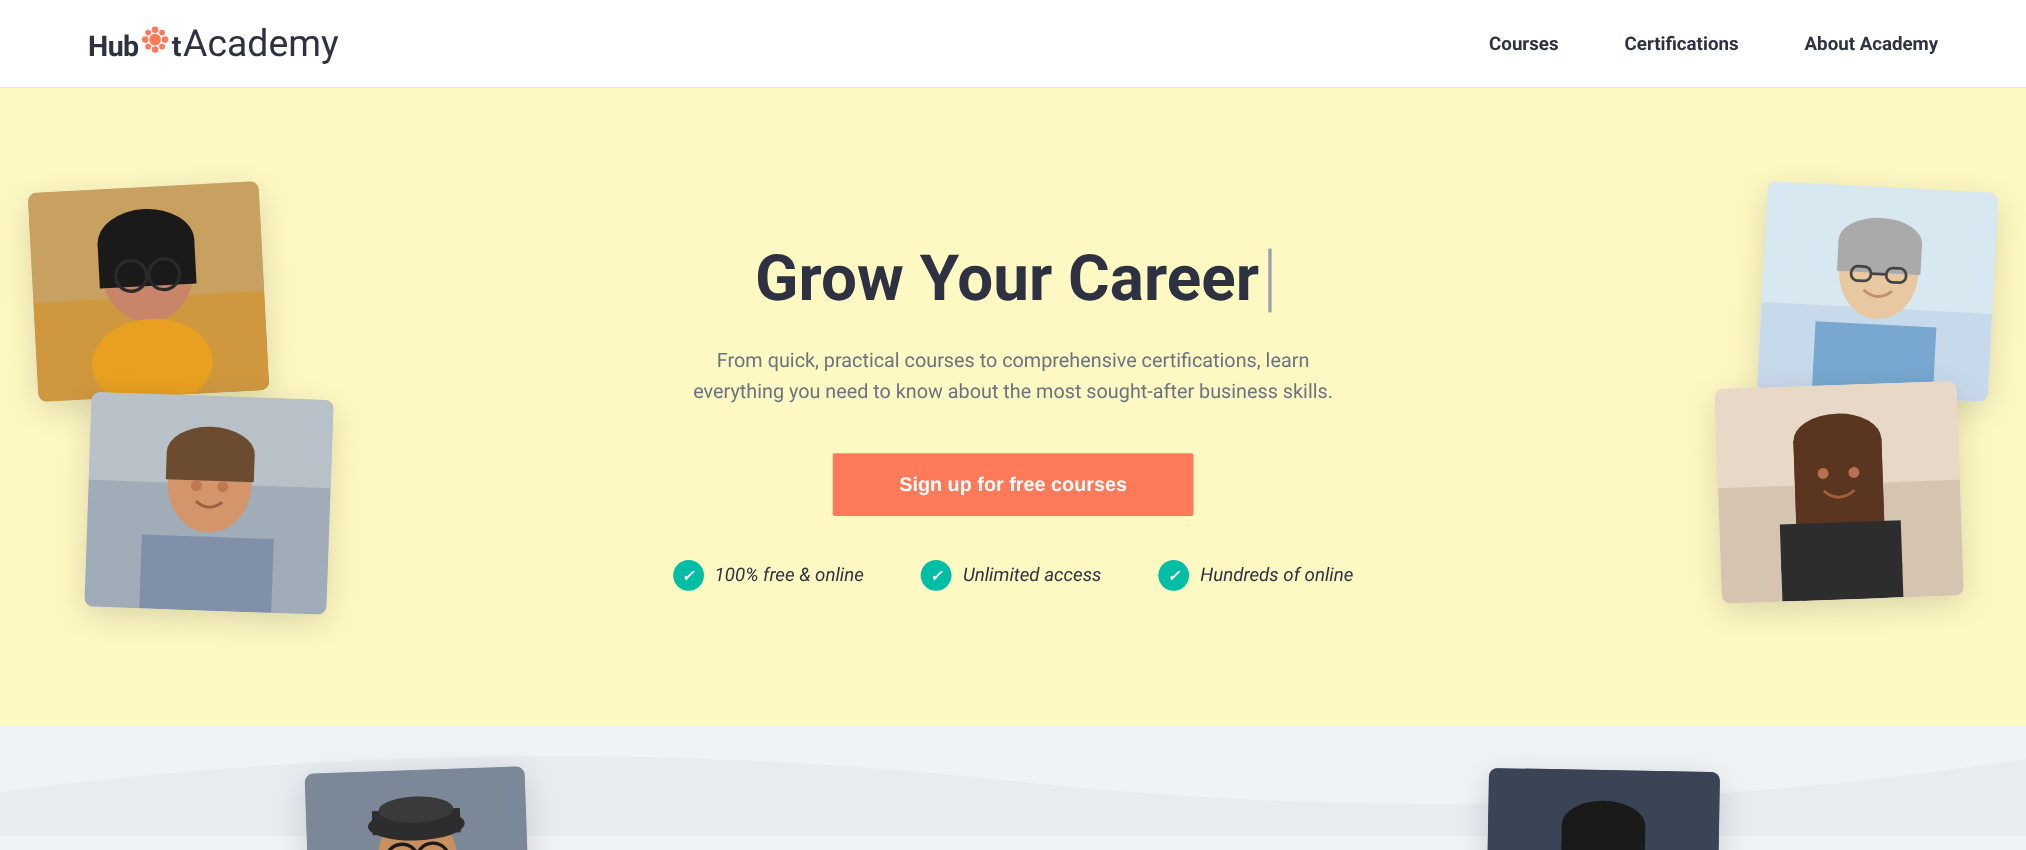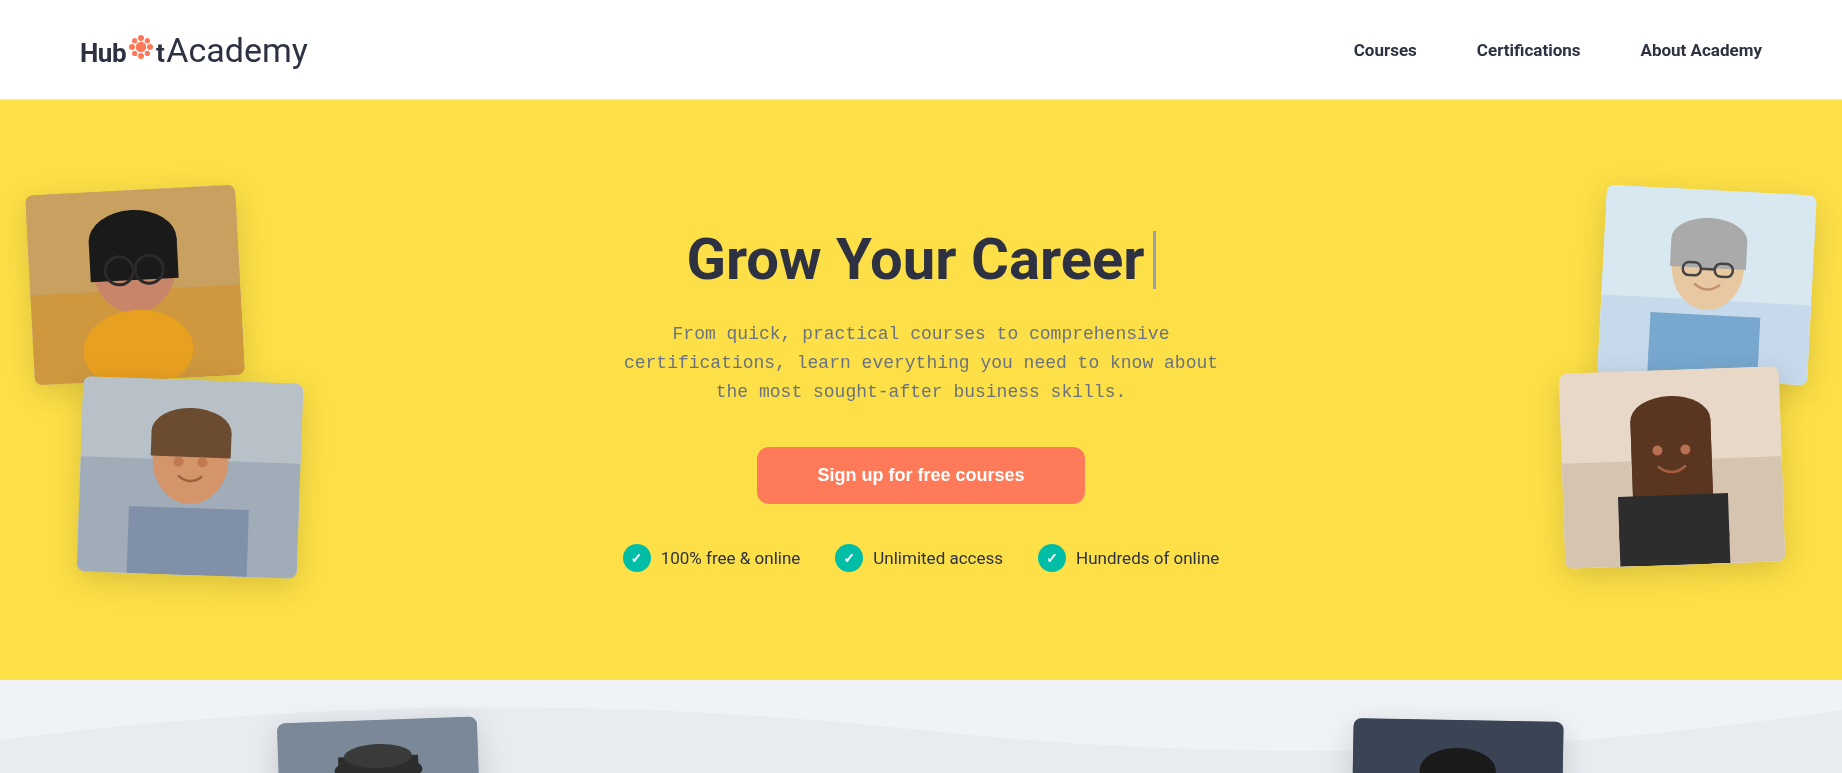--- a/index.html
+++ b/index.html
@@ -9,21 +9,21 @@
       overflow-x: hidden;
       width: 1842px;
     }
 
     
     .header {
       display: flex;
       align-items: center;
       justify-content: space-between;
       padding: 0 80px;
-      height: 100px;
+      height: 80px;
       background: #fff;
       border-bottom: 1px solid #e8e8e8;
       position: relative;
       z-index: 10;
     }
     .logo-area {
       display: flex;
       align-items: center;
       gap: 8px;
     }
@@ -48,21 +48,21 @@
       font-size: 17px;
       color: #2d3142;
       cursor: pointer;
       text-decoration: none;
       font-weight: 700;
     }
 
     
     .hero {
       position: relative;
-      background: #fde047;
+      background: #fef9c3;
       min-height: 580px;
       display: flex;
       flex-direction: column;
       align-items: center;
       justify-content: center;
       padding: 60px 4px 40px;
       overflow: hidden;
     }
 
     .hero-content {
@@ -91,42 +91,42 @@
       margin-left: 4px;
       vertical-align: middle;
     }
 
     .hero-subtitle {
       font-size: 18px;
       color: #6b7280;
       line-height: 1.6;
       margin-bottom: 40px;
       max-width: 620px;
-      font-family: Liberation Mono, monospace;
     }
 
     .cta-button {
       display: inline-block;
       background: #ff7a59;
       color: #fff;
       font-size: 18px;
       font-weight: 600;
       padding: 18px 60px;
-      border-radius: 12px;
+      border-radius: 2px;
       border: none;
       cursor: pointer;
       margin-bottom: 40px;
       text-decoration: none;
     }
 
     .features {
       display: flex;
       align-items: center;
-      gap: 35px;
-      justify-content: center;
+      gap: 52px;
+      justify-content: center;
+      font-style: italic;
     }
     .feature-item {
       display: flex;
       align-items: center;
       gap: 10px;
       font-size: 17px;
       color: #2d3142;
     }
     .check-circle {
       width: 28px;

